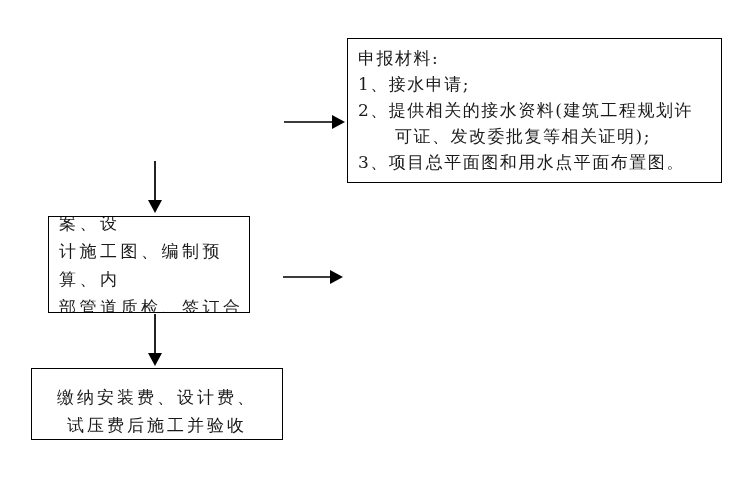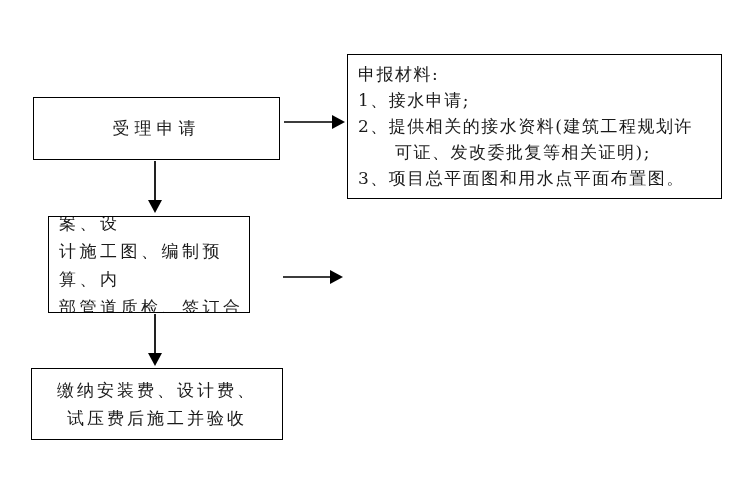--- a/index.html
+++ b/index.html
@@ -32,24 +32,24 @@
   .step {
     display: flex;
     align-items: center;
     justify-content: center;
     text-align: center;
   }
   #box-step1 { left: 33px; top: 97px; width: 247px; height: 63px; }
   #box-step1 .box-text { letter-spacing: 5px; }
   #box-step2 { left: 48px; top: 216px; width: 202px; height: 97px; }
   #box-step2 .box-text { letter-spacing: 3.5px; line-height: 28px; text-align: left; padding: 0 2px 0 10px; }
-  #box-step3 { left: 31px; top: 368px; width: 252px; height: 72px; }
+  #box-step3 { left: 31px; top: 368px; width: 252px; height: 72px; align-items: flex-end; }
   #box-step3 .box-text { letter-spacing: 3px; line-height: 28px; }
   
-  #box-note1 { left: 347px; top: 54px; width: 375px; height: 145px; }
+  #box-note1 { left: 347px; top: 38px; width: 375px; height: 145px; }
   #box-note1 .box-text { padding: 6px 8px 0 10px; letter-spacing: 1.5px; line-height: 26px; }
   #box-note2 { left: 347px; top: 218px; width: 375px; height: 245px; }
   #box-note2 .box-text { padding: 5px 6px 0 9px; letter-spacing: 1.2px; line-height: 27px; }
 
   
   .hline {
     position: absolute;
     height: 2px;
     background: #3c3c3c;
   }
@@ -83,23 +83,20 @@
   #arrow-down-1 .head-down { left: 148px; top: 200px; }
   
   #arrow-down-2 .vline { left: 154px; top: 314px; height: 41px; }
   #arrow-down-2 .head-down { left: 148px; top: 353px; }
 </style>
 </head>
 <body>
 
 <div class="canvas">
 
-  <div class="box step" id="box-step1">
-    <div class="box-text">受理申请</div>
-  </div>
 
   <div class="box step" id="box-step2">
     <div class="box-text">查勘后制定接水方案、设
 计施工图、编制预算、内
 部管道质检、签订合同</div>
   </div>
 
   <div class="box step" id="box-step3">
     <div class="box-text">缴纳安装费、设计费、
 试压费后施工并验收</div>

